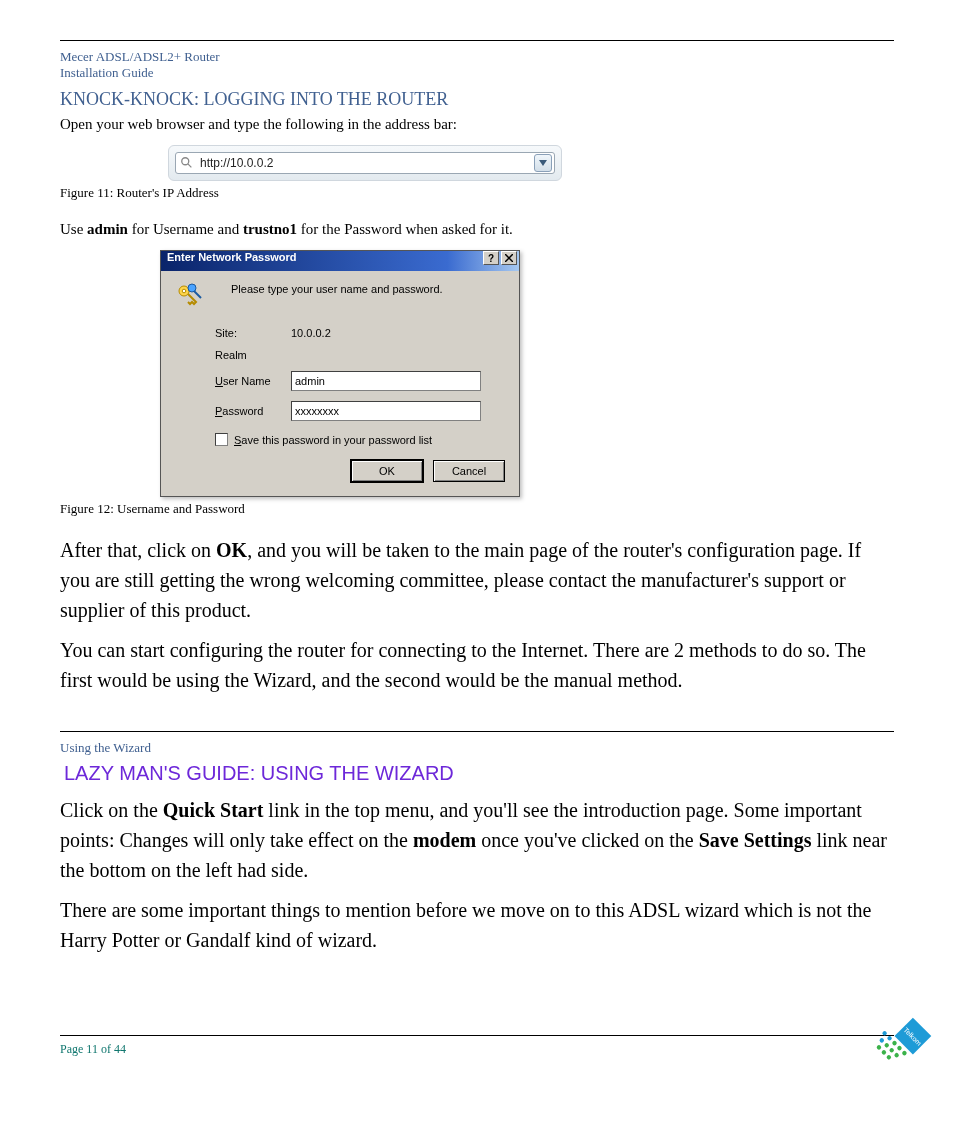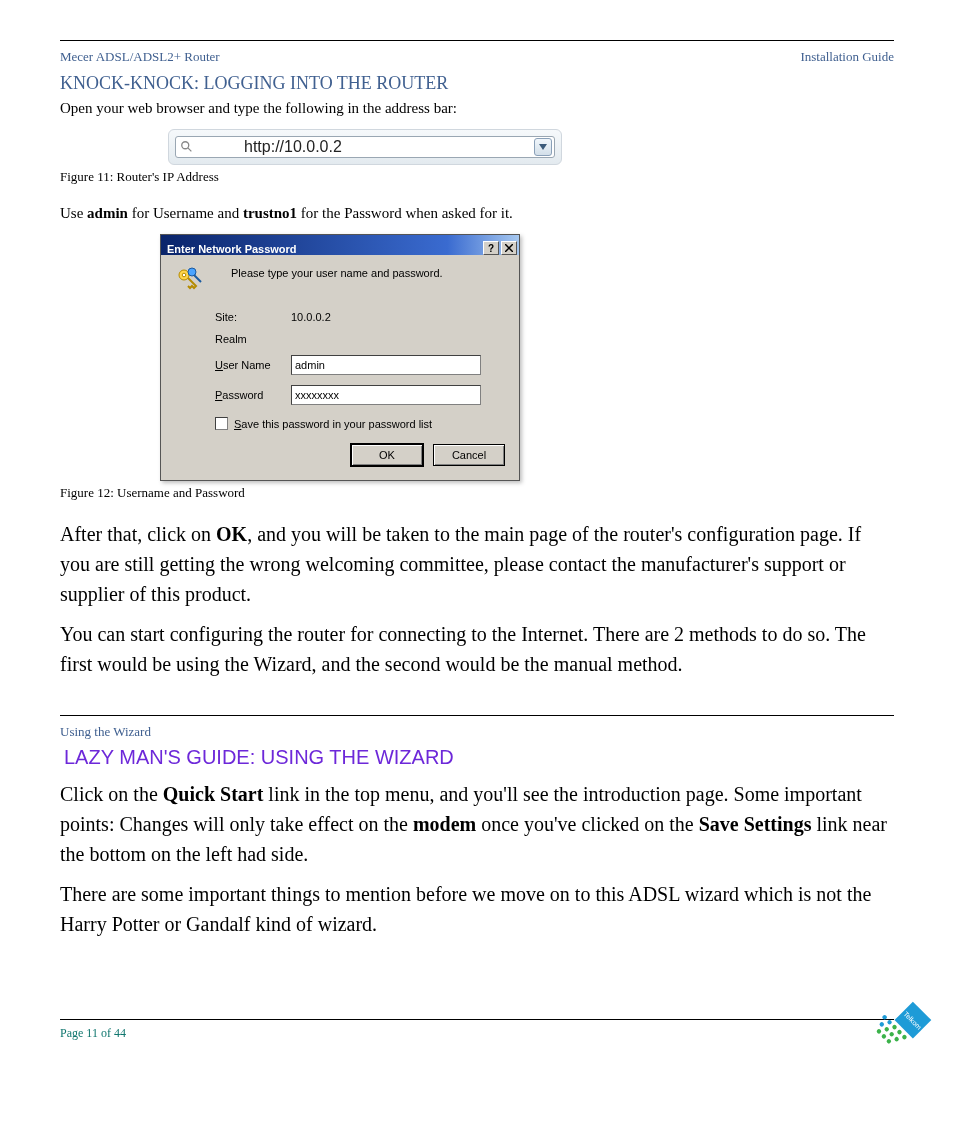--- a/index.html
+++ b/index.html
@@ -66,24 +66,23 @@
     display: inline-flex;
     align-items: center;
     justify-content: center;
     color: #888;
   }
   .addrbar input {
     flex: 1;
     border: none;
     outline: none;
     font-family: Tahoma, sans-serif;
-    font-size: 16px;
+    font-size: 12px;
     color: #222;
     background: transparent;
-    margin-left: 44px;
   }
   .addrbar .dd {
     width: 18px;
     height: 18px;
     border: 1px solid #8aa0b8;
     border-radius: 3px;
     background: linear-gradient(#f0f6fb, #d3dfe9);
     display: flex;
     align-items: center;
     justify-content: center;
@@ -98,21 +97,21 @@
     box-shadow: 2px 2px 4px rgba(0,0,0,0.25);
     font-family: Tahoma, Geneva, sans-serif;
     font-size: 11px;
     background: #d4d0c8;
   }
   .dlg-title {
     height: 20px;
     background: linear-gradient(90deg, #0a246a 0%, #3a6bd0 80%, #a6c8f0 100%);
     color: #fff;
     display: flex;
-    align-items: flex-end;
+    align-items: flex-start;
     padding: 0 2px 0 6px;
     font-weight: bold;
   }
   .dlg-title .spacer { flex: 1; }
   .title-btn {
     width: 16px;
     height: 14px;
     margin-left: 2px;
     background: #d4d0c8;
     border: 1px solid #fff;
@@ -242,21 +241,21 @@
     width: 66px;
     height: 66px;
   }
   .under { text-decoration: underline; }
 </style>
 </head>
 <body>
 
 <div class="page">
   <hr class="hr">
-  <div style="display:flex; justify-content:space-between; font-family:'Times New Roman',serif; font-size:13px; color:#406090;">
+  <div style="display:flex; justify-content:space-between; font-family:'Times New Roman',serif; font-size:13px; color:#406090;flex-direction:column;">
     <span>Mecer ADSL/ADSL2+ Router</span>
     <span>Installation Guide</span>
   </div>
 
   <div class="sec-head">KNOCK-KNOCK: LOGGING INTO THE ROUTER</div>
   <div class="body-text">Open your web browser and type the following in the address bar:</div>
 
   <div class="addrbar-wrap">
     <div class="addrbar">
       <span class="search-ic">

